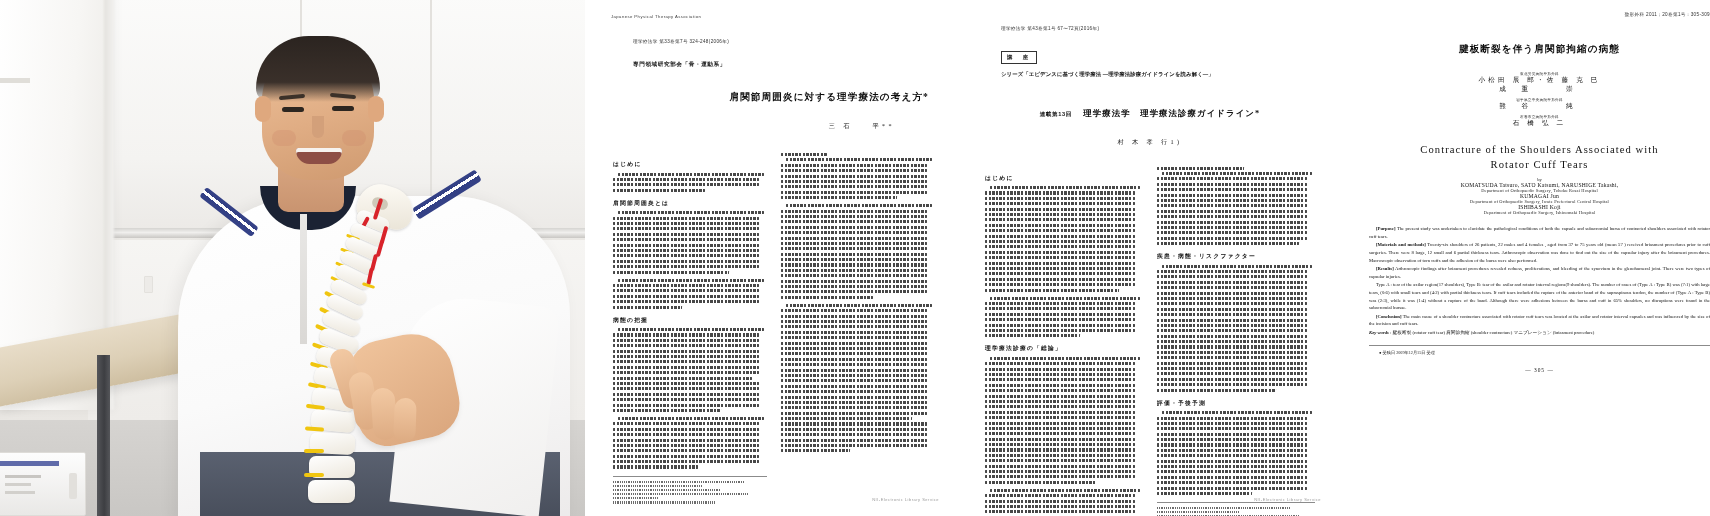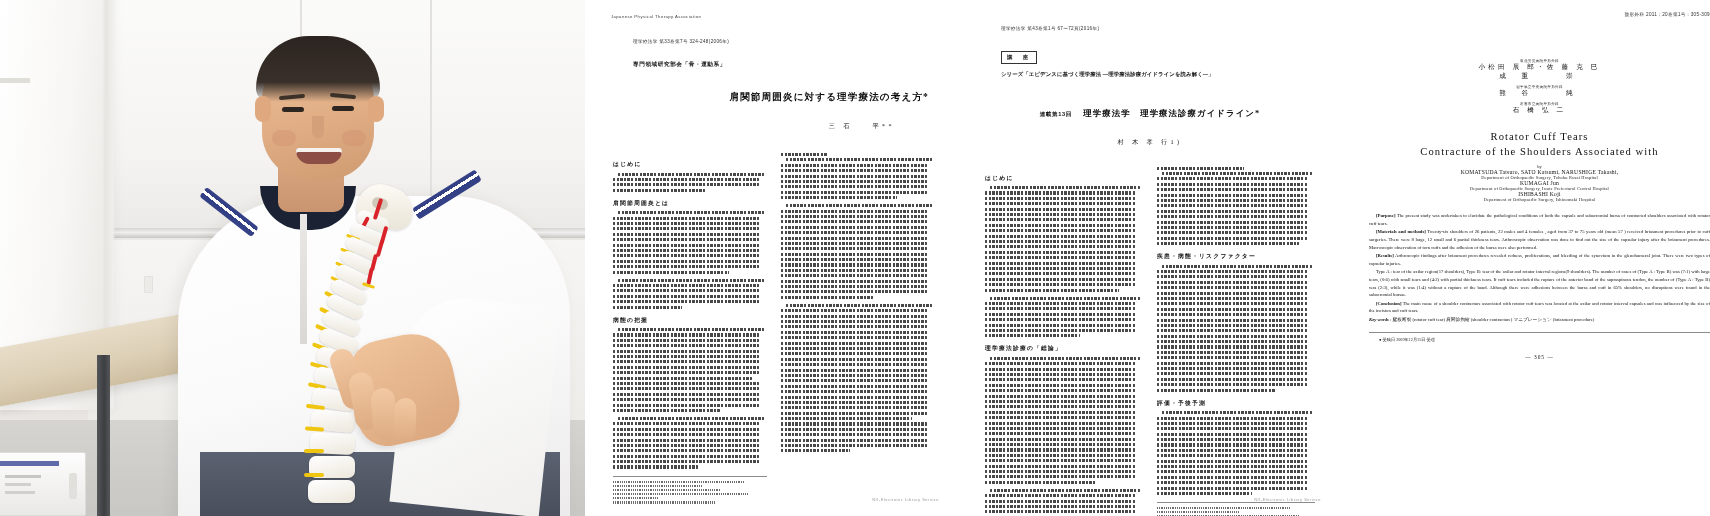--- a/index.html
+++ b/index.html
@@ -654,37 +654,38 @@
         </div>
       </div>
       <div class="nii">NII-Electronic Library Service</div>
     </div>
 
     <div class="doc-spacer-b"></div>
 
     <div class="doc doc-right" style="padding:12px 20px 0 24px;">
       <div class="cite-line" style="text-align:right">整形外科 2011；20巻第1号：305-309</div>
       <div style="height:26px"></div>
+      <div class="doc-title" style="text-align:center">腱板断裂を伴う肩関節拘縮の病態</div>
       <div style="height:16px"></div>
 
       <div style="text-align:center">
         <div class="affil">東北労災病院整形外科</div>
         <div class="name-jp">小松田 辰 郎・佐 藤 克 巳</div>
         <div class="name-jp" style="letter-spacing:7px">成 重 　 崇</div>
         <div style="height:4px"></div>
         <div class="affil">岩手県立中央病院整形外科</div>
         <div class="name-jp" style="letter-spacing:7px">熊 谷 　 純</div>
         <div style="height:4px"></div>
         <div class="affil">石巻市立病院整形外科</div>
         <div class="name-jp">石 橋 弘 二</div>
       </div>
 
       <div style="height:14px"></div>
+      <div class="en-title">Contracture of the Shoulders Associated with</div>
       <div class="en-title">Rotator Cuff Tears</div>
-      <div class="en-title">Contracture of the Shoulders Associated with</div>
       <div style="height:5px"></div>
       <div class="en-by">by</div>
       <div class="en-authors">KOMATSUDA Tatsuro, SATO Katsumi, NARUSHIGE Takashi,</div>
       <div class="en-dept">Department of Orthopaedic Surgery, Tohoku Rosai Hospital</div>
       <div class="en-authors">KUMAGAI Jun</div>
       <div class="en-dept">Department of Orthopaedic Surgery, Iwate Prefectural Central Hospital</div>
       <div class="en-authors">ISHIBASHI Koji</div>
       <div class="en-dept">Department of Orthopaedic Surgery, Ishinomaki Hospital</div>
 
       <div style="height:10px"></div>

